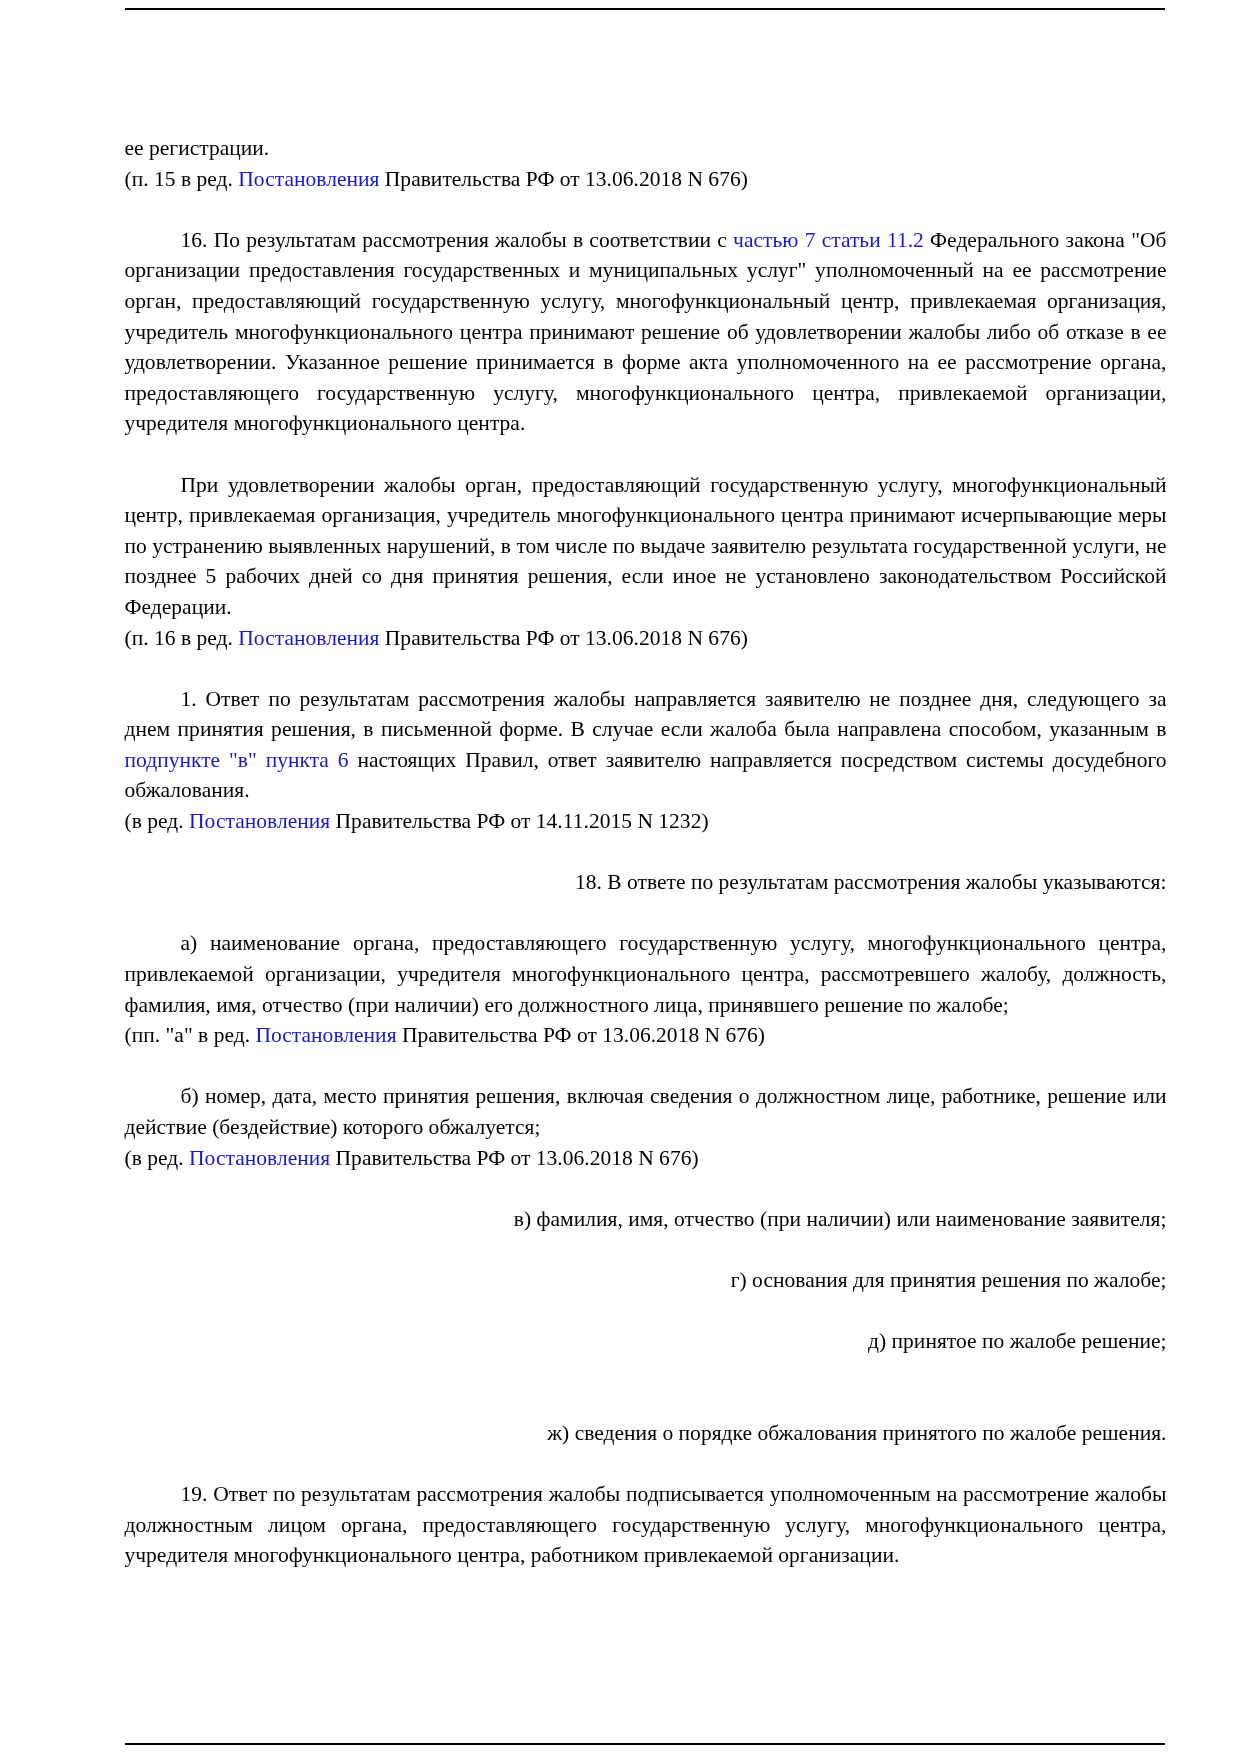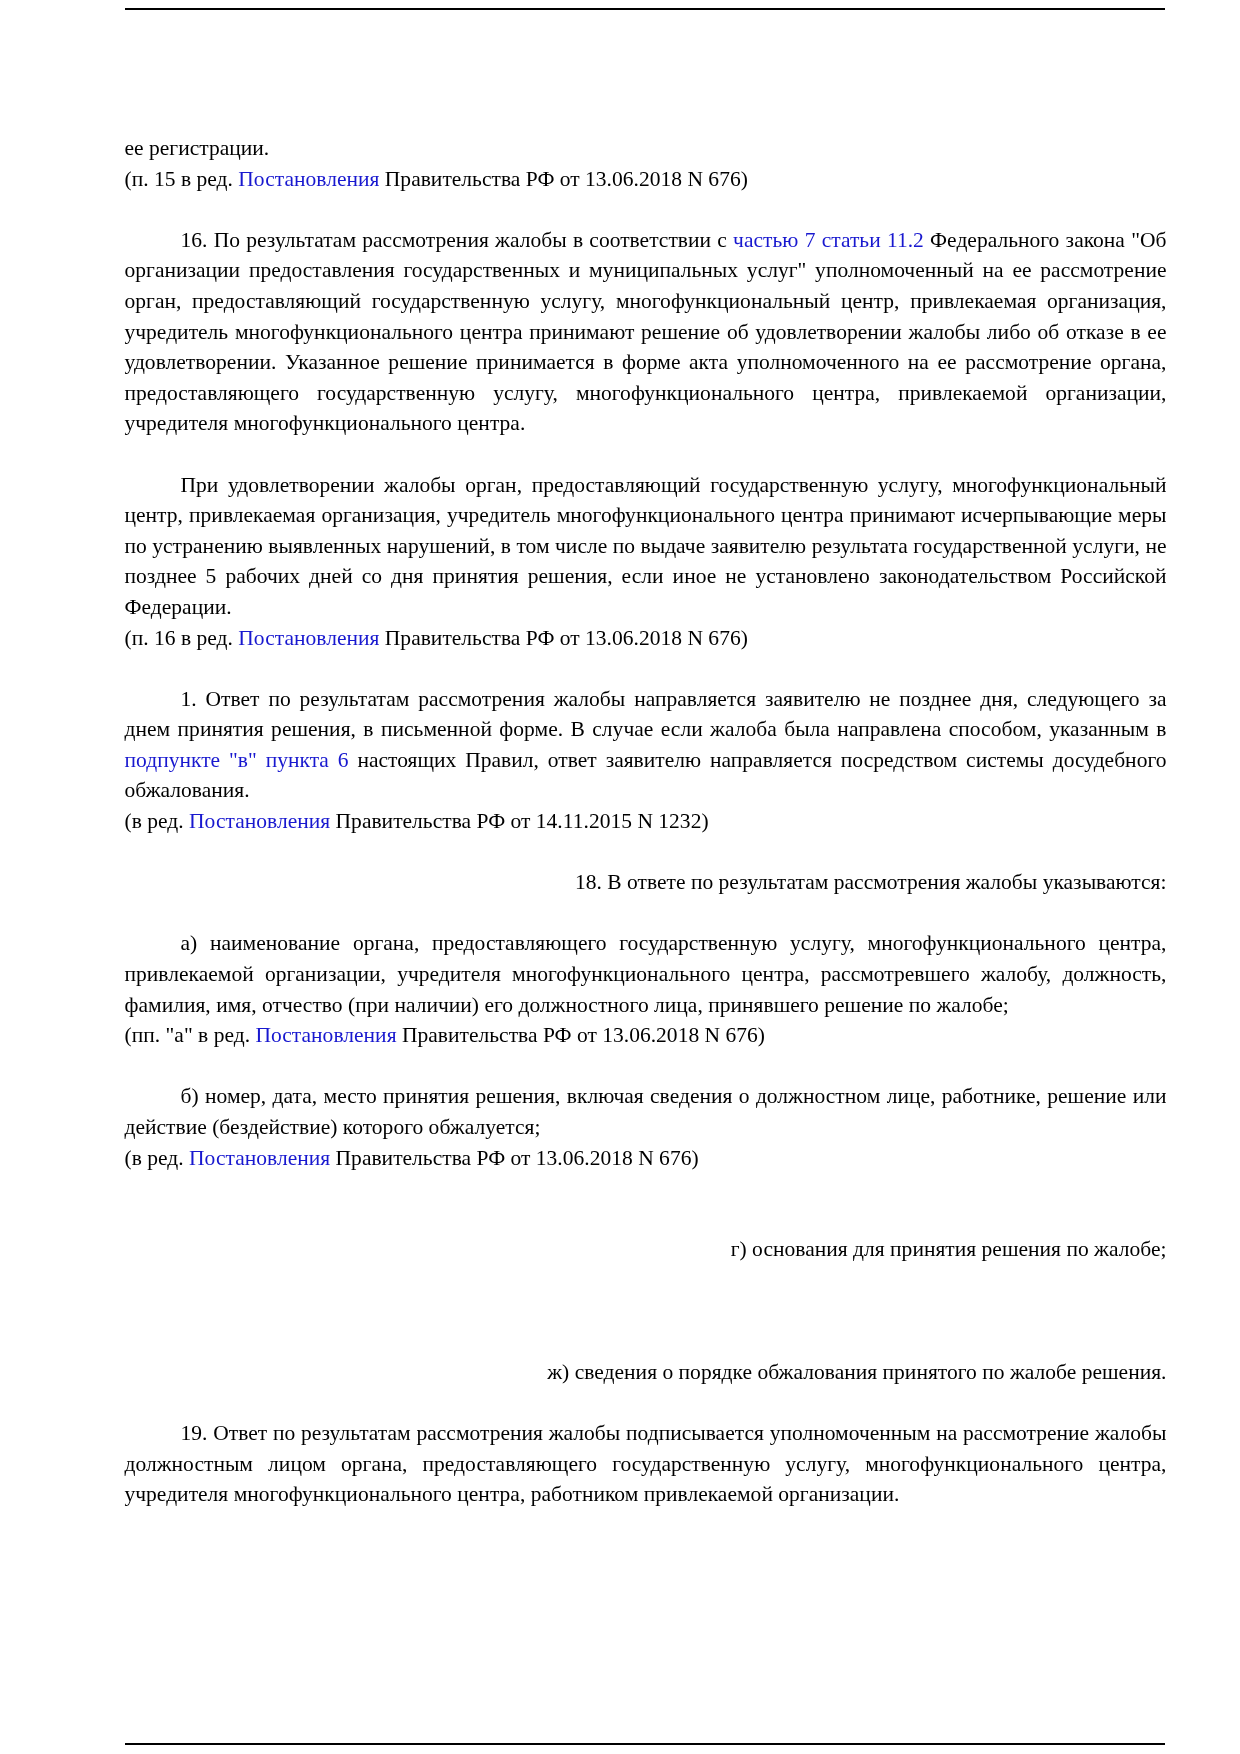--- a/index.html
+++ b/index.html
@@ -101,27 +101,29 @@
     <p class="flush"><span>(пп. "а" в ред. </span><a class="lnk" href="#">Постановления</a><span> Правительства РФ от 13.06.2018 N 676)</span></p>
 
     <div class="gap-para"></div>
 
     <p class="indent"><span>б) номер, дата, место принятия решения, включая сведения о должностном лице, работнике, решение или действие (бездействие) которого обжалуется;</span></p>
 
     <p class="flush"><span>(в ред. </span><a class="lnk" href="#">Постановления</a><span> Правительства РФ от 13.06.2018 N 676)</span></p>
 
     <div class="gap-para"></div>
 
+    <p class="flushind"><span>в) фамилия, имя, отчество (при наличии) или наименование заявителя;</span></p>
 
     <div class="gap-para"></div>
 
     <p class="flushind"><span>г) основания для принятия решения по жалобе;</span></p>
 
     <div class="gap-para"></div>
 
+    <p class="flushind"><span>д) принятое по жалобе решение;</span></p>
 
     <div class="gap-para"></div>
 
 
     <div class="gap-para"></div>
 
     <p class="flushind"><span>ж) сведения о порядке обжалования принятого по жалобе решения.</span></p>
 
     <div class="gap-para"></div>
 

